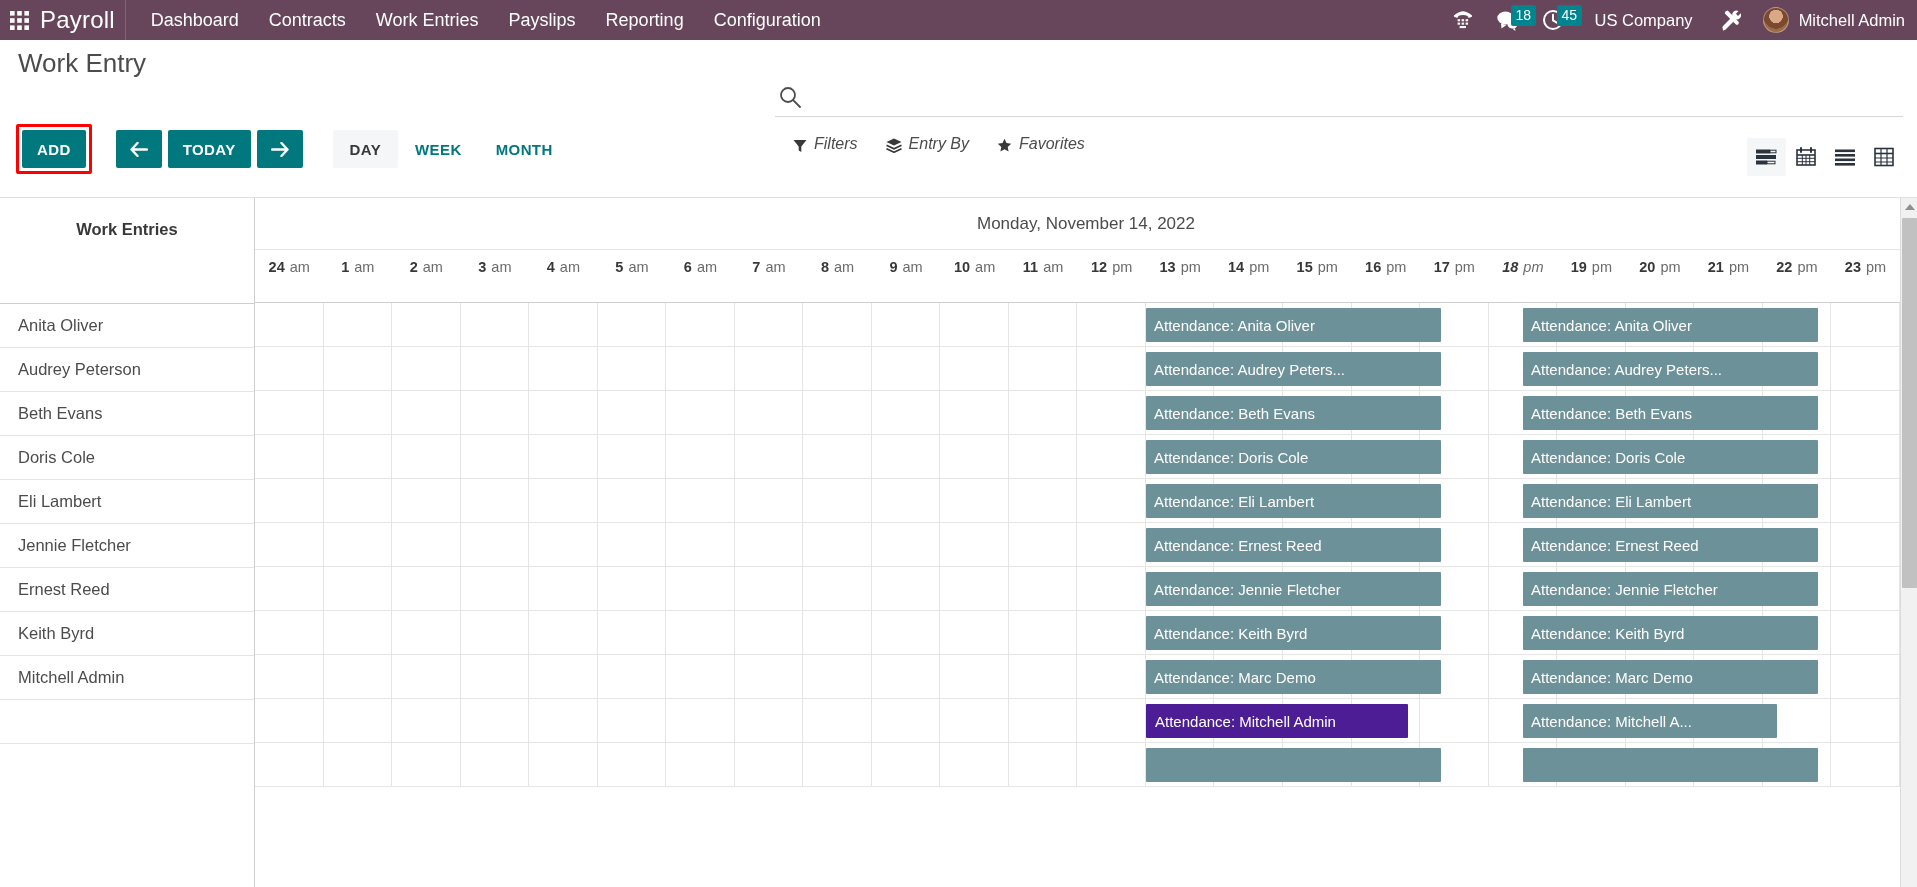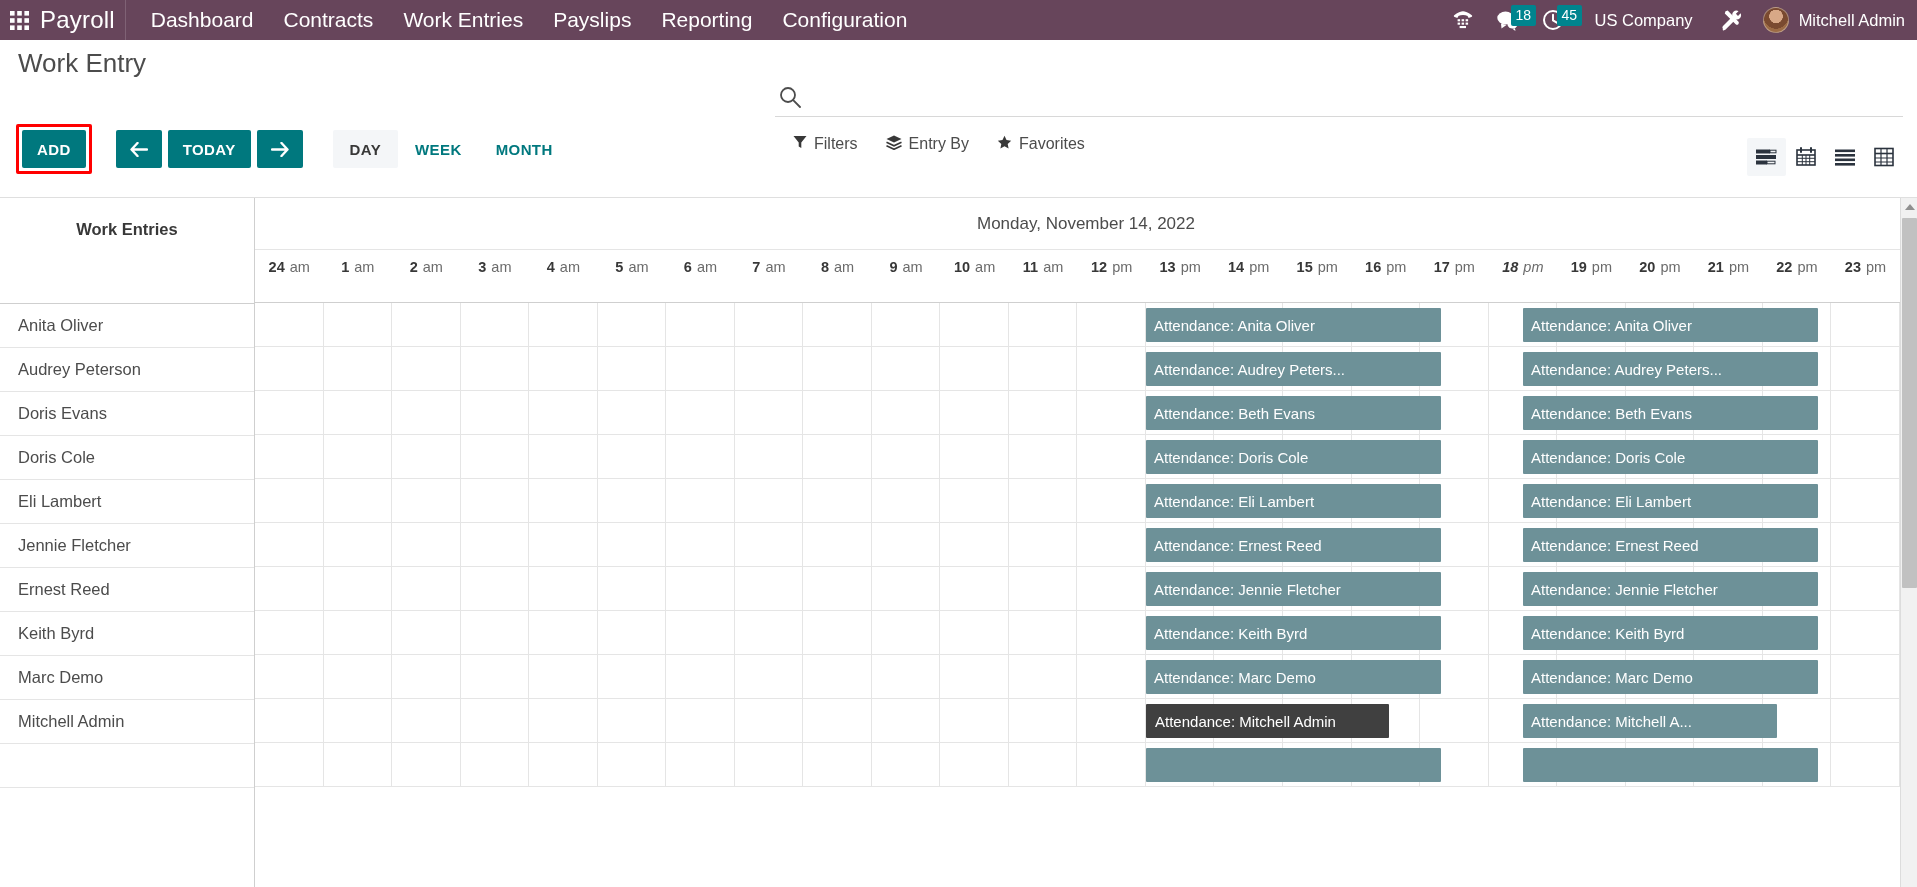--- a/index.html
+++ b/index.html
@@ -30,21 +30,21 @@
     font-size: 24px;
     font-weight: 400;
     letter-spacing: .2px;
     padding: 0 10px 0 2px;
     line-height: 40px;
     cursor: pointer;
   }
   .nav-sep { width: 1px; height: 40px; background: rgba(255,255,255,.16); }
   .nav-items { display: flex; align-items: center; height: 40px; padding-left: 10px; }
   .nav-item {
-    font-size: 21px;
+    font-size: 18px;
     padding: 0 15px;
     line-height: 40px;
     height: 40px;
     cursor: pointer;
     white-space: nowrap;
     color: #ffffff;
   }
   .nav-right {
     margin-left: auto;
     display: flex;
@@ -190,26 +190,27 @@
   .search-icon { cursor: pointer; padding: 0 4px; display: flex; }
 
   .filter-row {
     display: flex;
     align-items: center;
     margin-top: 18px;
     padding-left: 18px;
   }
   .filter-item {
     display: flex;
-    align-items: flex-start;
+    align-items: flex-end;
     font-size: 16px;
     color: #4c4c4c;
     margin-right: 28px;
     cursor: pointer;
     white-space: nowrap;
+    font-style: italic;
   }
   .filter-item .fi-icon { margin-right: 7px; display: flex; align-items: center; }
 
   .view-switch {
     position: absolute;
     right: 0; top: 52px;
     display: flex;
     align-items: center;
   }
   .vs-btn {
@@ -538,27 +539,26 @@
   </div>
 </div>
 
 <div class="gantt">
   <div class="gantt-inner">
     <div class="left-col">
       <div class="left-header">Work Entries</div>
       <div id="row-labels">
           <div class="row-label">Anita Oliver</div>
           <div class="row-label">Audrey Peterson</div>
-          <div class="row-label">Doris Evans</div>
+          <div class="row-label">Beth Evans</div>
           <div class="row-label">Doris Cole</div>
           <div class="row-label">Eli Lambert</div>
           <div class="row-label">Jennie Fletcher</div>
           <div class="row-label">Ernest Reed</div>
           <div class="row-label">Keith Byrd</div>
-          <div class="row-label">Marc Demo</div>
           <div class="row-label">Mitchell Admin</div>
           <div class="row-label"></div>
         </div>
     </div>
 
     <div class="right-col">
       <div class="date-header">Monday, November 14, 2022</div>
       <div class="hours-header" id="hours-header">
           <div class="hour-cell" style="width: 68.5417px;"><b>24</b><span> am</span></div>
           <div class="hour-cell" style="width: 68.5417px;"><b>1</b><span> am</span></div>
@@ -856,21 +856,21 @@
             <div class="grid-cell" style="width: 68.5417px;"></div>
             <div class="grid-cell" style="width: 68.5417px;"></div>
             <div class="grid-cell" style="width: 68.5417px;"></div>
             <div class="grid-cell" style="width: 68.5417px;"></div>
             <div class="grid-cell" style="width: 68.5417px;"></div>
             <div class="grid-cell" style="width: 68.5417px;"></div>
             <div class="grid-cell" style="width: 68.5417px;"></div>
             <div class="grid-cell" style="width: 68.5417px;"></div>
             <div class="grid-cell" style="width: 68.5417px;"></div>
             <div class="grid-cell" style="width: 68.5417px;"></div>
-            <div class="pill" style="left: 891.042px; width: 243px; background: #404040; padding-left: 9px;">Attendance: Mitchell Admin</div>
+            <div class="pill" style="left: 891.042px; width: 262px; background: #4c1d95; padding-left: 9px;">Attendance: Mitchell Admin</div>
             <div class="pill" style="left: 1268.02px; width: 253.604px; background: rgb(109, 145, 152);">Attendance: Mitchell A...</div>
           </div>
           <div class="grid-row">
             <div class="grid-cell" style="width: 68.5417px;"></div>
             <div class="grid-cell" style="width: 68.5417px;"></div>
             <div class="grid-cell" style="width: 68.5417px;"></div>
             <div class="grid-cell" style="width: 68.5417px;"></div>
             <div class="grid-cell" style="width: 68.5417px;"></div>
             <div class="grid-cell" style="width: 68.5417px;"></div>
             <div class="grid-cell" style="width: 68.5417px;"></div>

